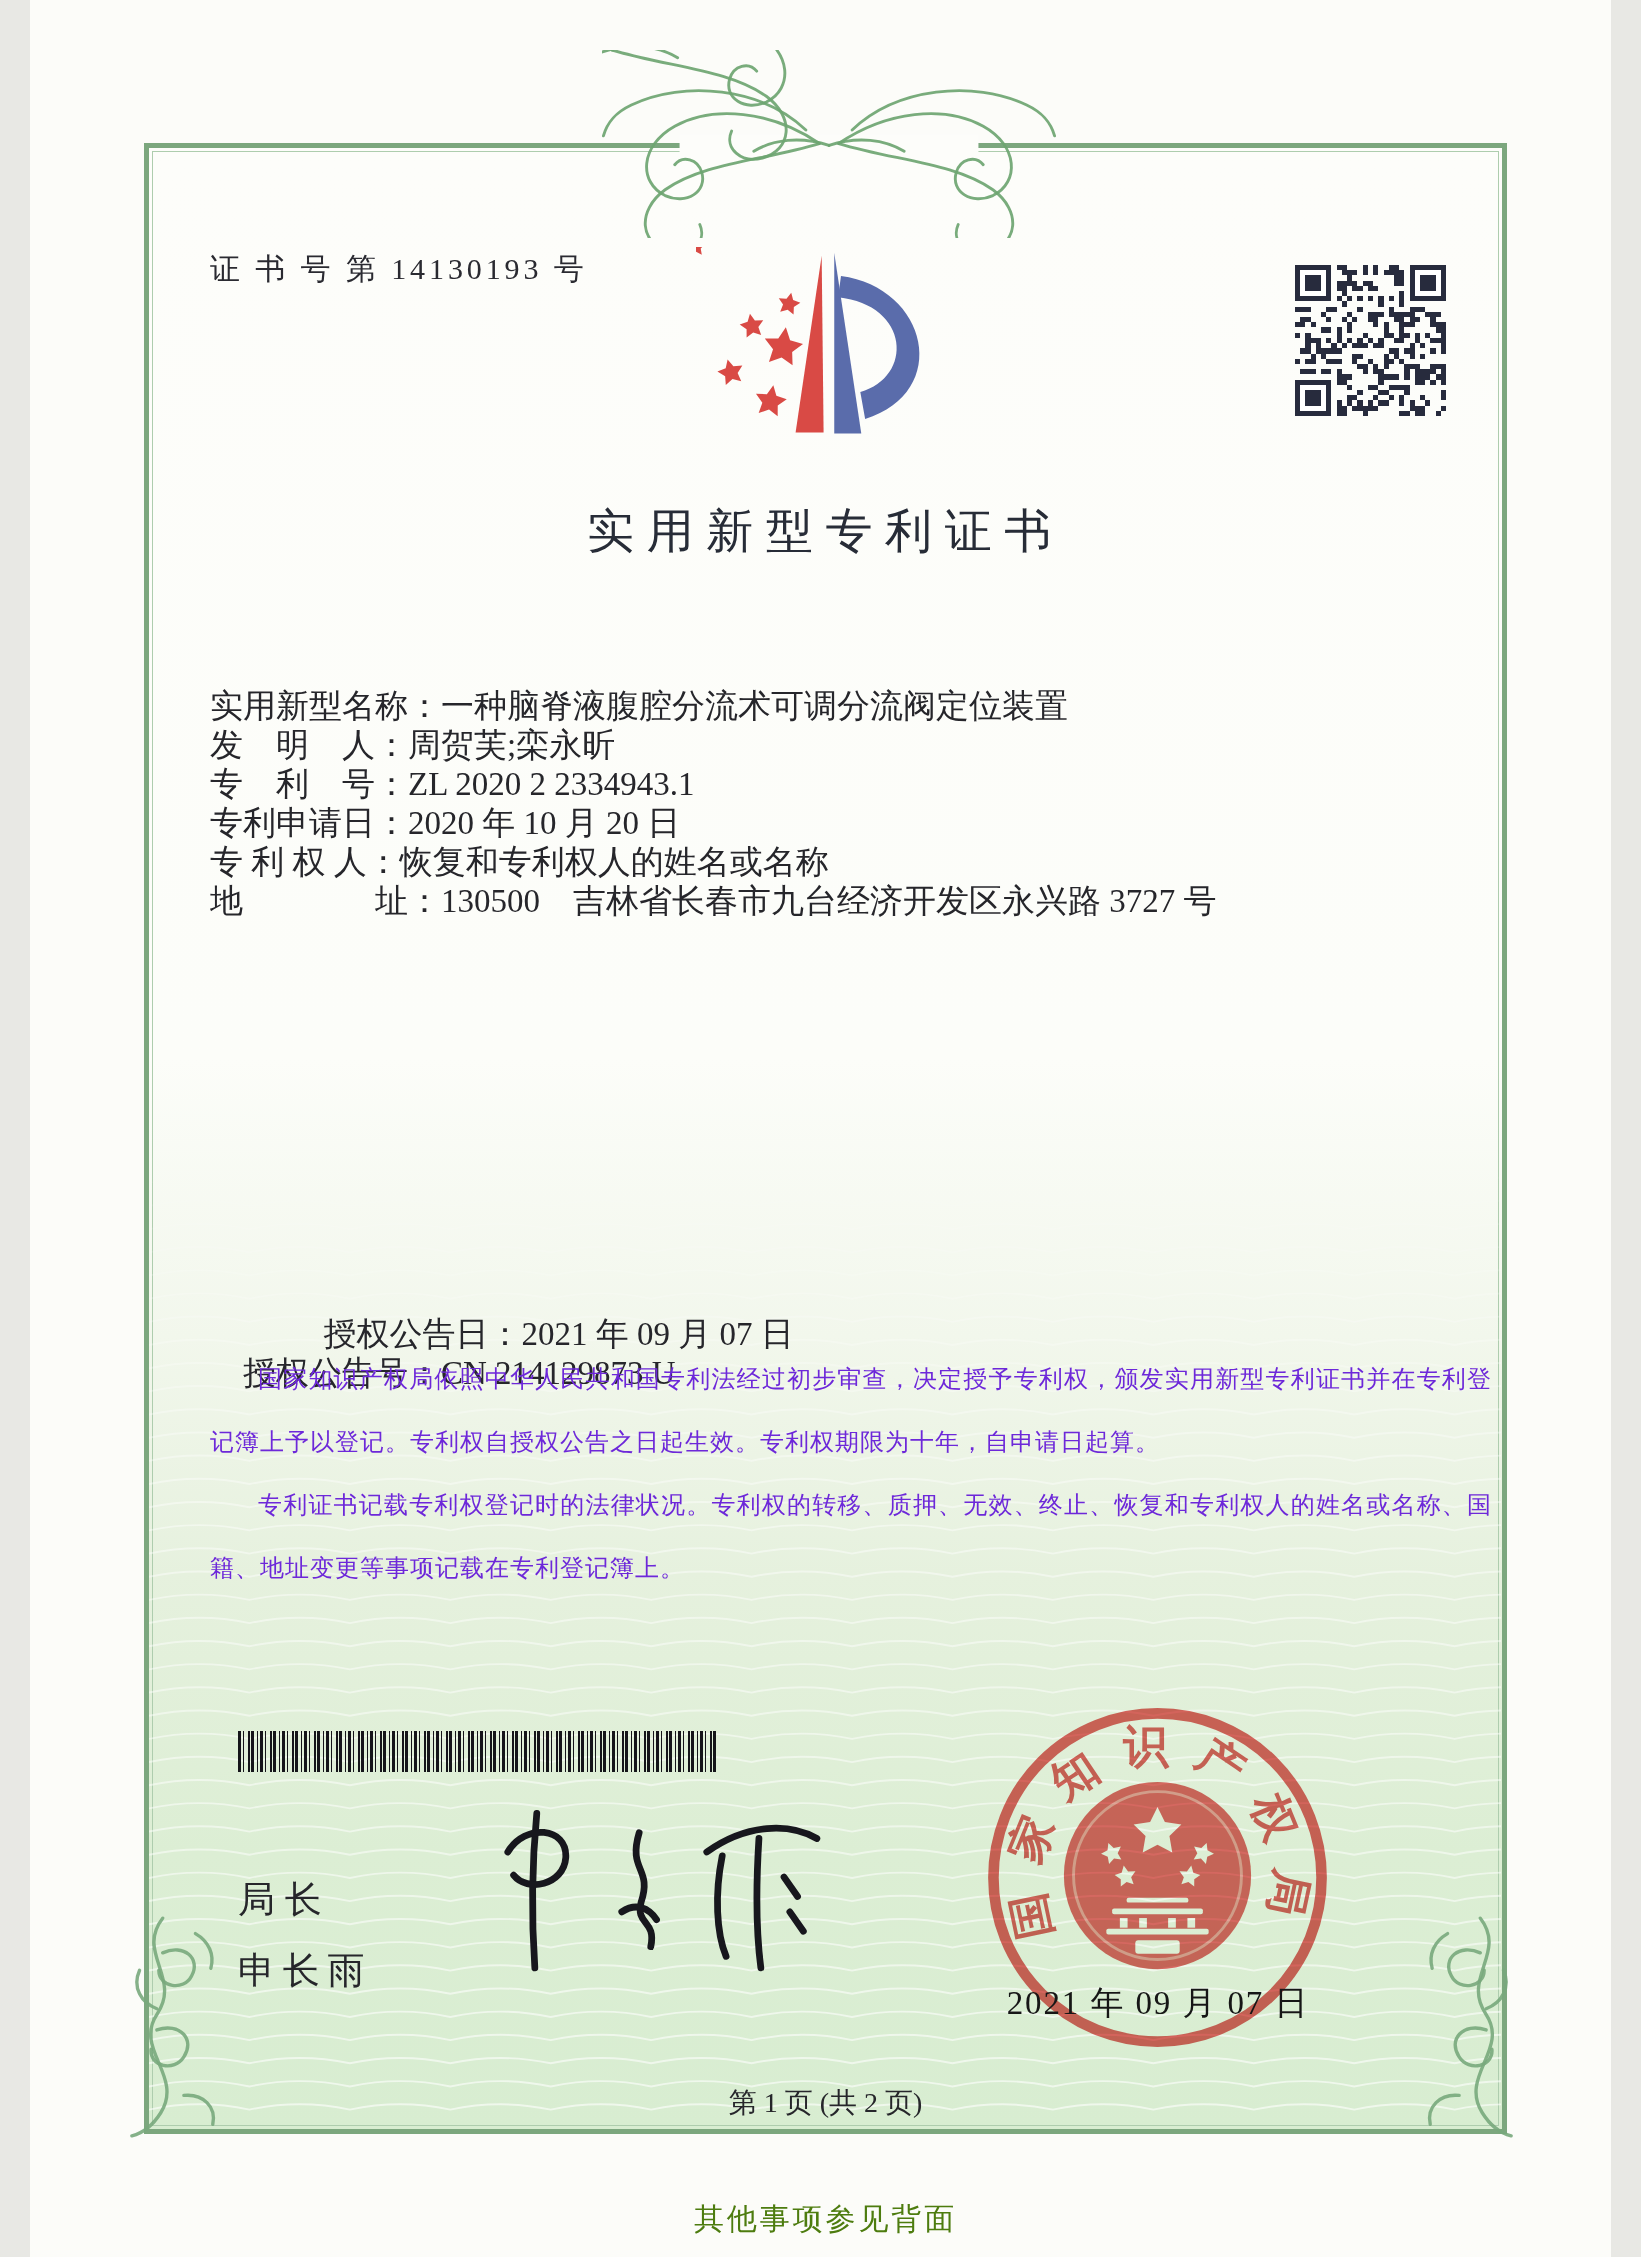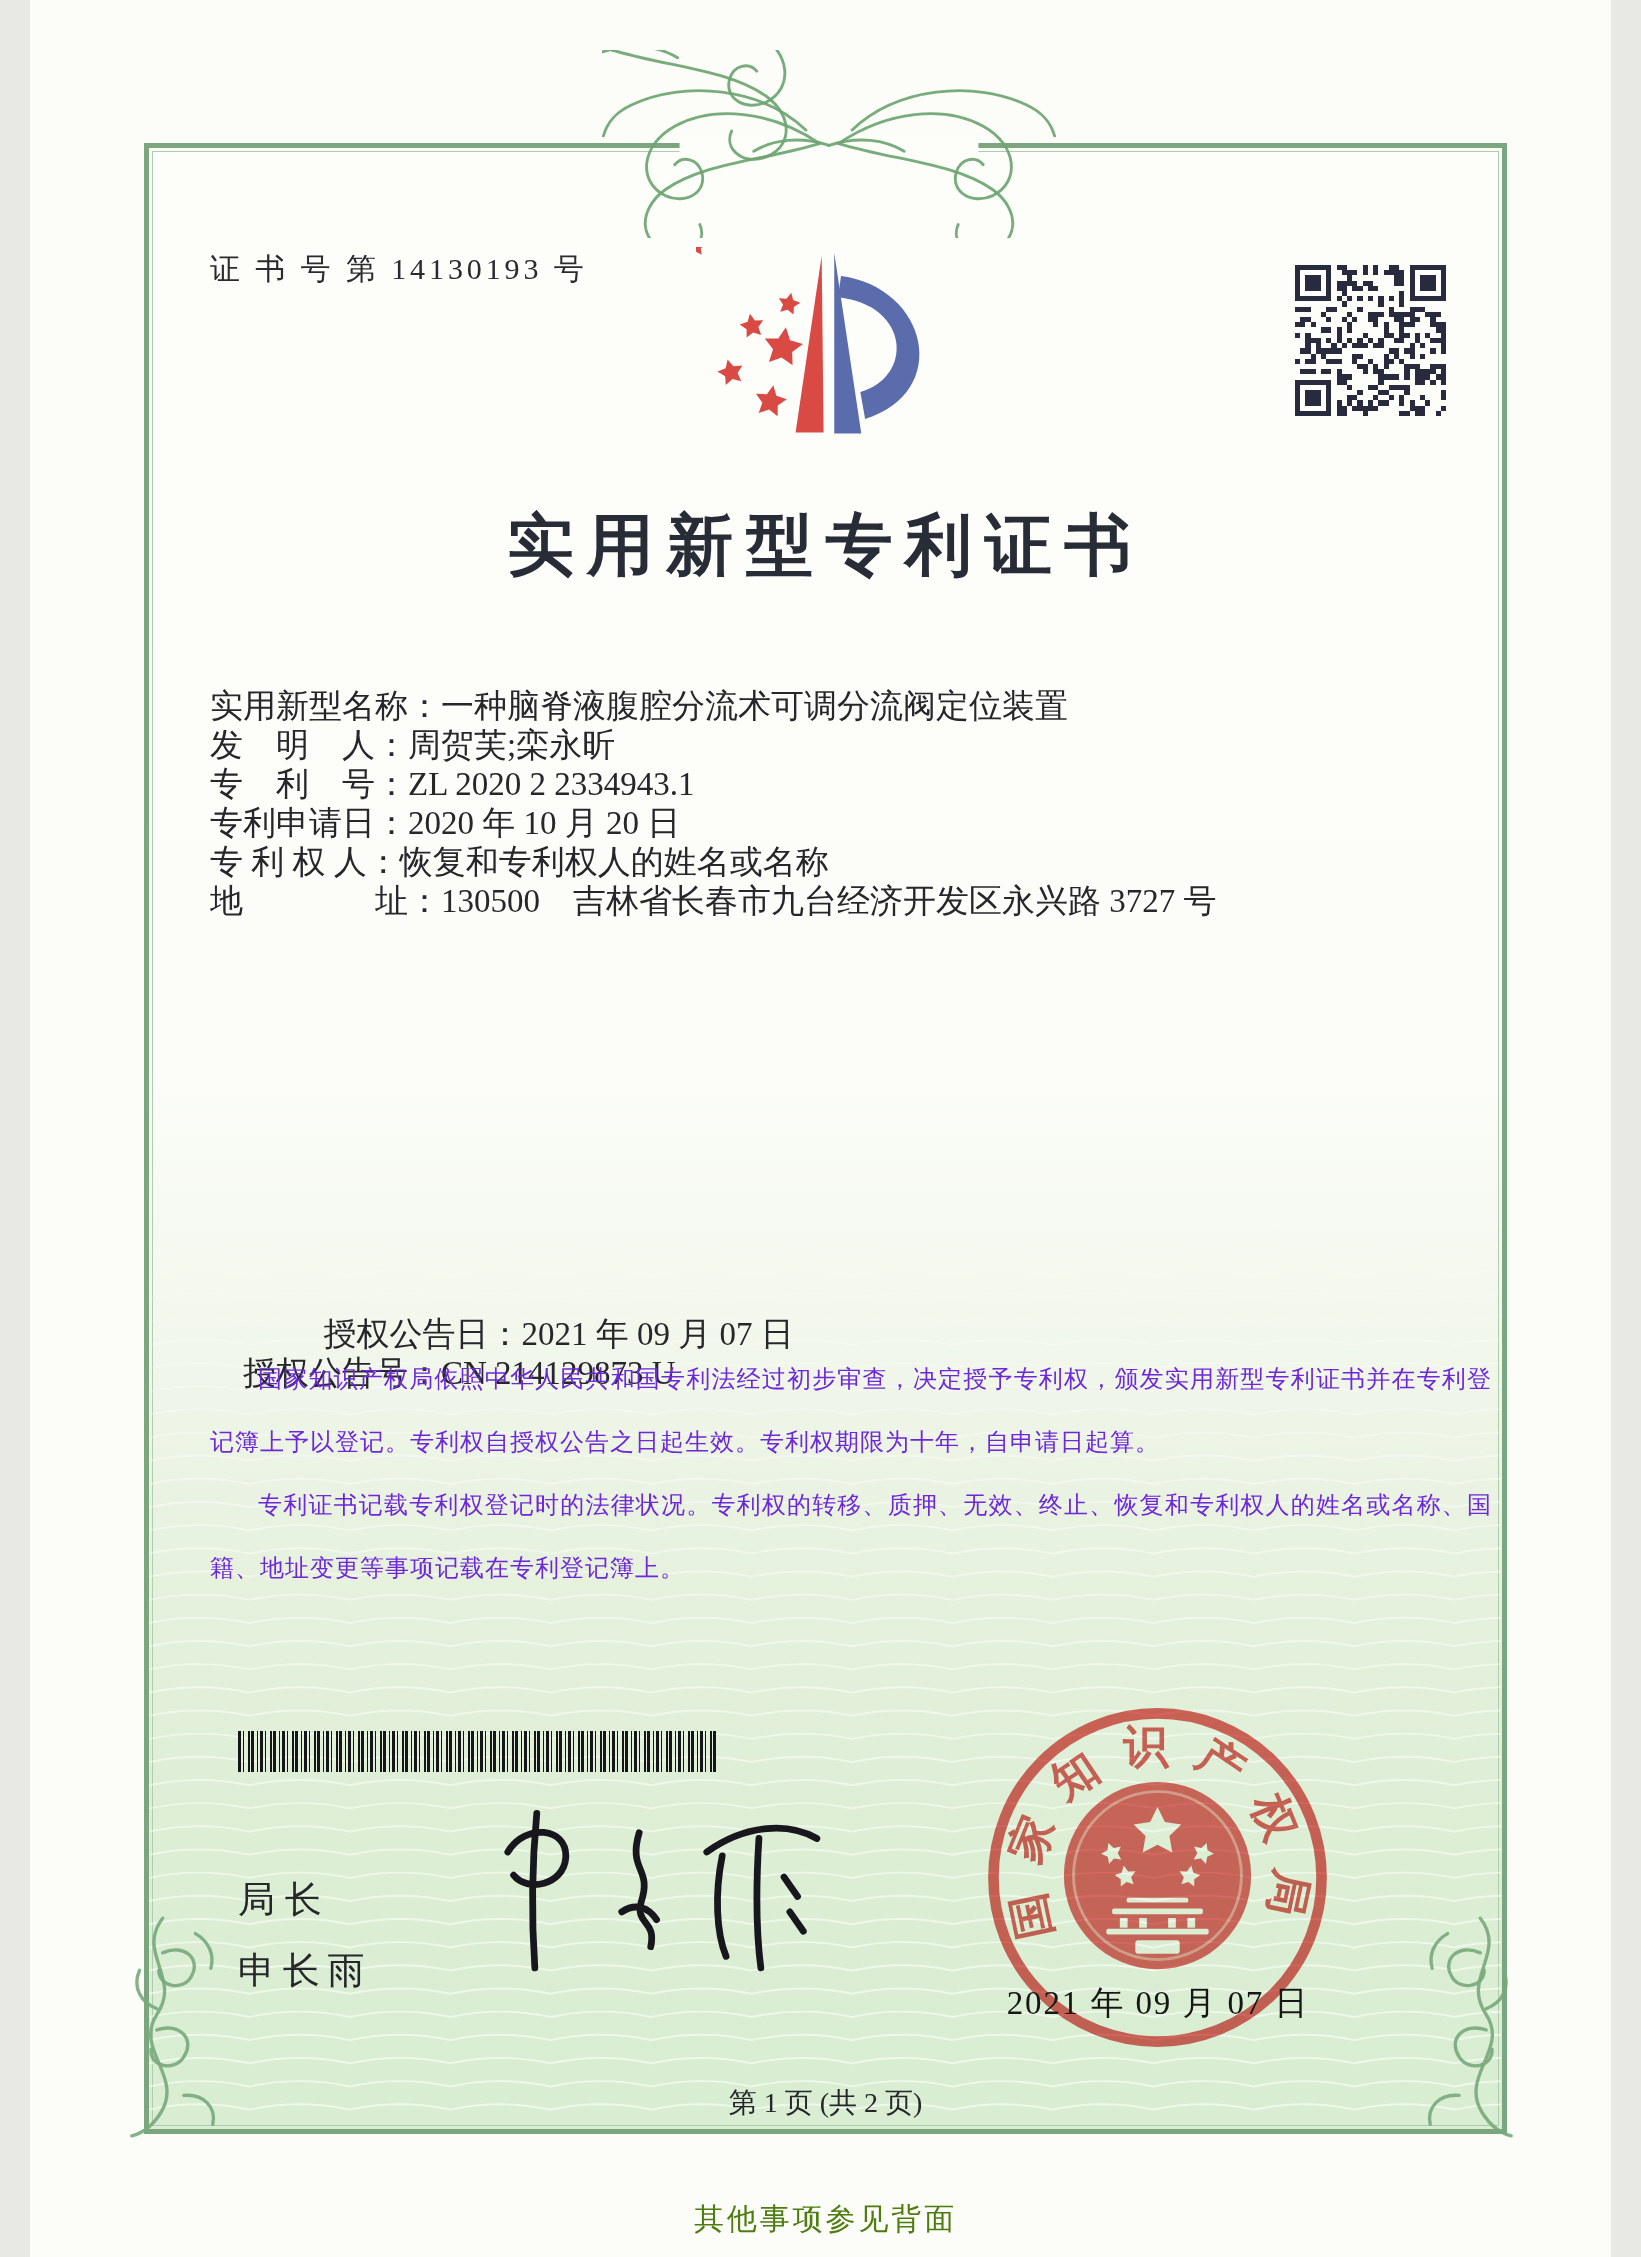--- a/index.html
+++ b/index.html
@@ -34,21 +34,21 @@
   .orn-br{left:1302px;transform:scaleX(-1);}
   .orn-bl path,.orn-br path{fill:none;stroke:#78a97c;stroke-width:3.5;stroke-linecap:round;opacity:.9;}
   
   .cert-no{position:absolute;left:180px;top:249px;font-size:30px;letter-spacing:3.9px;color:#2a2a31;z-index:4;white-space:pre;}
   .logo{position:absolute;left:666px;top:247px;width:261px;height:198px;z-index:4;}
   .qr{position:absolute;left:1265px;top:265px;width:151px;height:151px;z-index:4;}
   .qr svg{width:100%;height:100%;fill:#272b3d;}
   
   .title{
     position:absolute;left:114px;top:500px;width:1363px;margin:0;
-    text-align:center;font-size:67px;font-weight:700;letter-spacing:12.6px;
+    text-align:center;font-size:47px;font-weight:400;letter-spacing:12.6px;
     color:#272c37;z-index:4;
   }
   
   .fields{
     position:absolute;left:180px;top:687px;display:flex;flex-direction:column;
     font-size:33px;line-height:39px;z-index:4;
   }
   .fields .row,.grant-row{white-space:pre;}
   .grant-row{position:absolute;left:180px;top:1276px;font-size:33px;line-height:39px;z-index:4;}
   .grant-first{display:inline-block;width:631px;text-align:center;}

